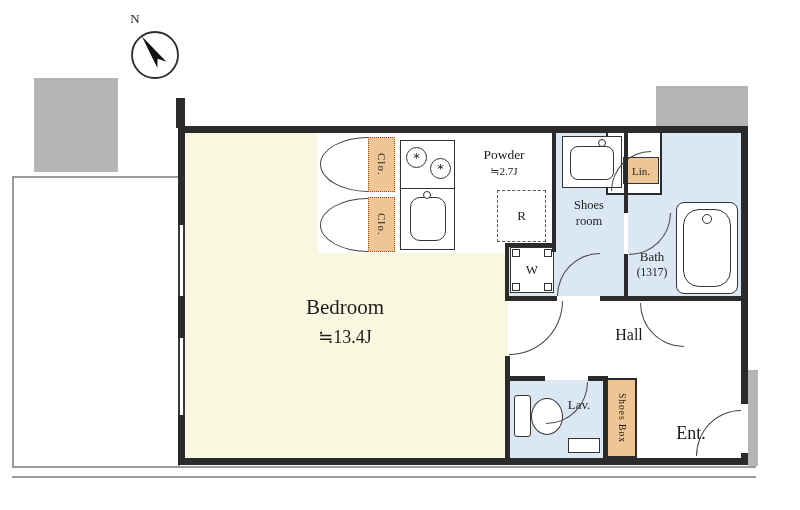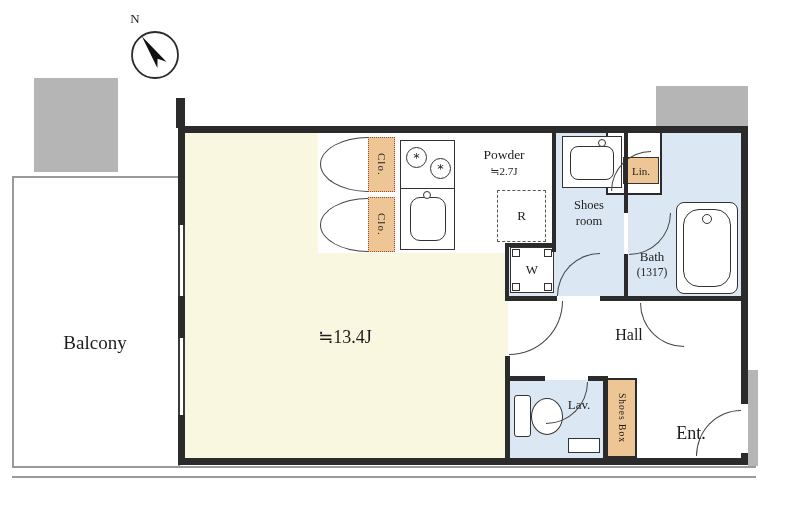--- a/index.html
+++ b/index.html
@@ -33,21 +33,20 @@
 
   <div class="lbl" style="left:126px;top:12px;width:18px;font-size:13px;">N</div>
   <svg class="abs" style="left:126px;top:26px;" width="58" height="58">
     <circle cx="29" cy="29" r="23" fill="#ffffff" stroke="#2b2b2b" stroke-width="1.8"></circle>
     <g transform="rotate(-35 29 29)">
       <polygon points="29,6 34.5,41 29,33.5 23.5,41" fill="#111111"></polygon>
     </g>
   </svg>
 
   <div class="abs" style="left:12px;top:176px;width:168px;height:296px;border:2.5px solid #9a9a9a;background:#fff;"></div>
-  <div class="lbl" style="left:25px;top:332px;width:140px;font-size:19px;">Balcony</div>
 
   <div class="abs" style="left:12px;top:466px;width:744px;height:12px;border-top:2.5px solid #9a9a9a;border-bottom:2.5px solid #9a9a9a;background:#fff;"></div>
 
   <div class="floor" style="left:185px;top:133px;width:556px;height:325px;background:#ffffff;"></div>
   <div class="floor" style="left:185px;top:133px;width:323px;height:325px;background:#faf7e0;"></div>
   <div class="floor" style="left:318px;top:133px;width:236px;height:120px;background:#ffffff;"></div>
   <div class="floor" style="left:554px;top:133px;width:70px;height:163px;background:#dbe7f2;"></div>
   <div class="floor" style="left:509px;top:245px;width:45px;height:51px;background:#dbe7f2;"></div>
   <div class="floor" style="left:628px;top:133px;width:113px;height:163px;background:#dbe7f2;"></div>
   <div class="floor" style="left:509px;top:380px;width:95px;height:78px;background:#dbe7f2;"></div>
@@ -116,20 +115,21 @@
   <div class="wall" style="left:505px;top:356px;width:5px;height:102px;"></div>
   <div class="wall" style="left:505px;top:376px;width:40px;height:5px;"></div>
   <div class="wall" style="left:588px;top:376px;width:18px;height:5px;"></div>
   <div class="wall" style="left:603px;top:376px;width:5px;height:82px;"></div>
 
   <div class="win" style="left:178px;top:225px;height:71px;"></div>
   <div class="win" style="left:183px;top:225px;height:71px;"></div>
   <div class="win" style="left:178px;top:338px;height:77px;"></div>
   <div class="win" style="left:183px;top:338px;height:77px;"></div>
 
+  <div class="lbl" style="left:280px;top:296px;width:130px;font-size:21px;">Bedroom</div>
   <div class="lbl" style="left:280px;top:327px;width:130px;font-size:18px;text-align:center;">≒13.4J</div>
   <div class="lbl" style="left:459px;top:147px;width:90px;font-size:13.5px;">Powder</div>
   <div class="lbl" style="left:459px;top:165px;width:90px;font-size:11px;text-align:center;">≒2.7J</div>
   <div class="lbl" style="left:554px;top:198px;width:70px;font-size:12.5px;">Shoes</div>
   <div class="lbl" style="left:554px;top:214px;width:70px;font-size:12.5px;">room</div>
   <div class="lbl" style="left:627px;top:250px;width:50px;font-size:13px;">Bath</div>
   <div class="lbl" style="left:624px;top:266px;width:56px;font-size:11.5px;">(1317)</div>
   <div class="lbl" style="left:600px;top:326px;width:58px;font-size:16px;">Hall</div>
   <div class="lbl" style="left:558px;top:398px;width:42px;font-size:13px;">Lav.</div>
   <div class="lbl" style="left:668px;top:423px;width:46px;font-size:18px;">Ent.</div>

